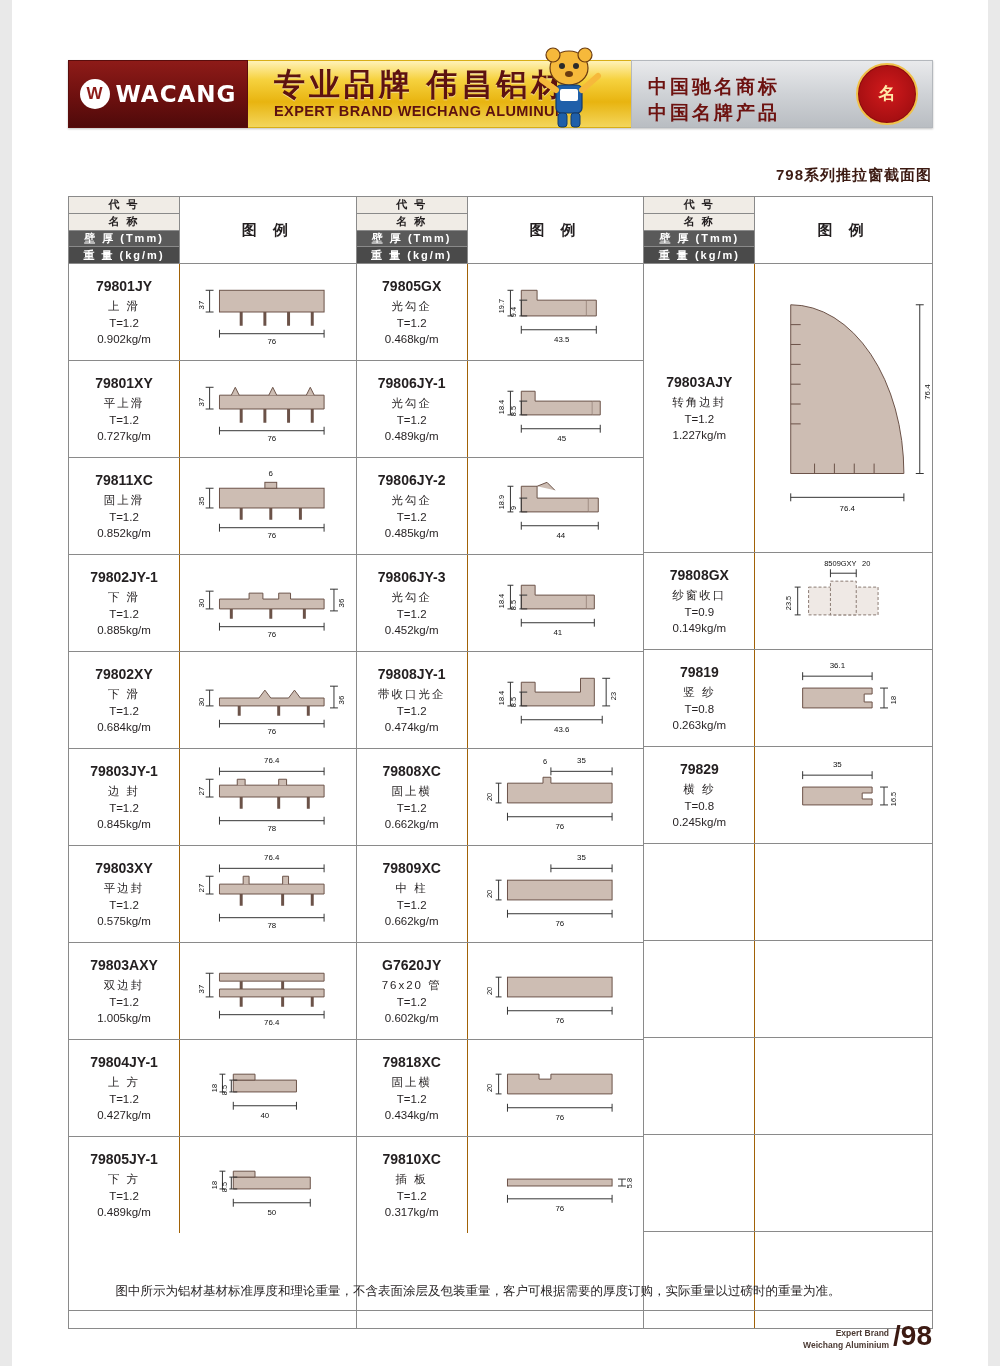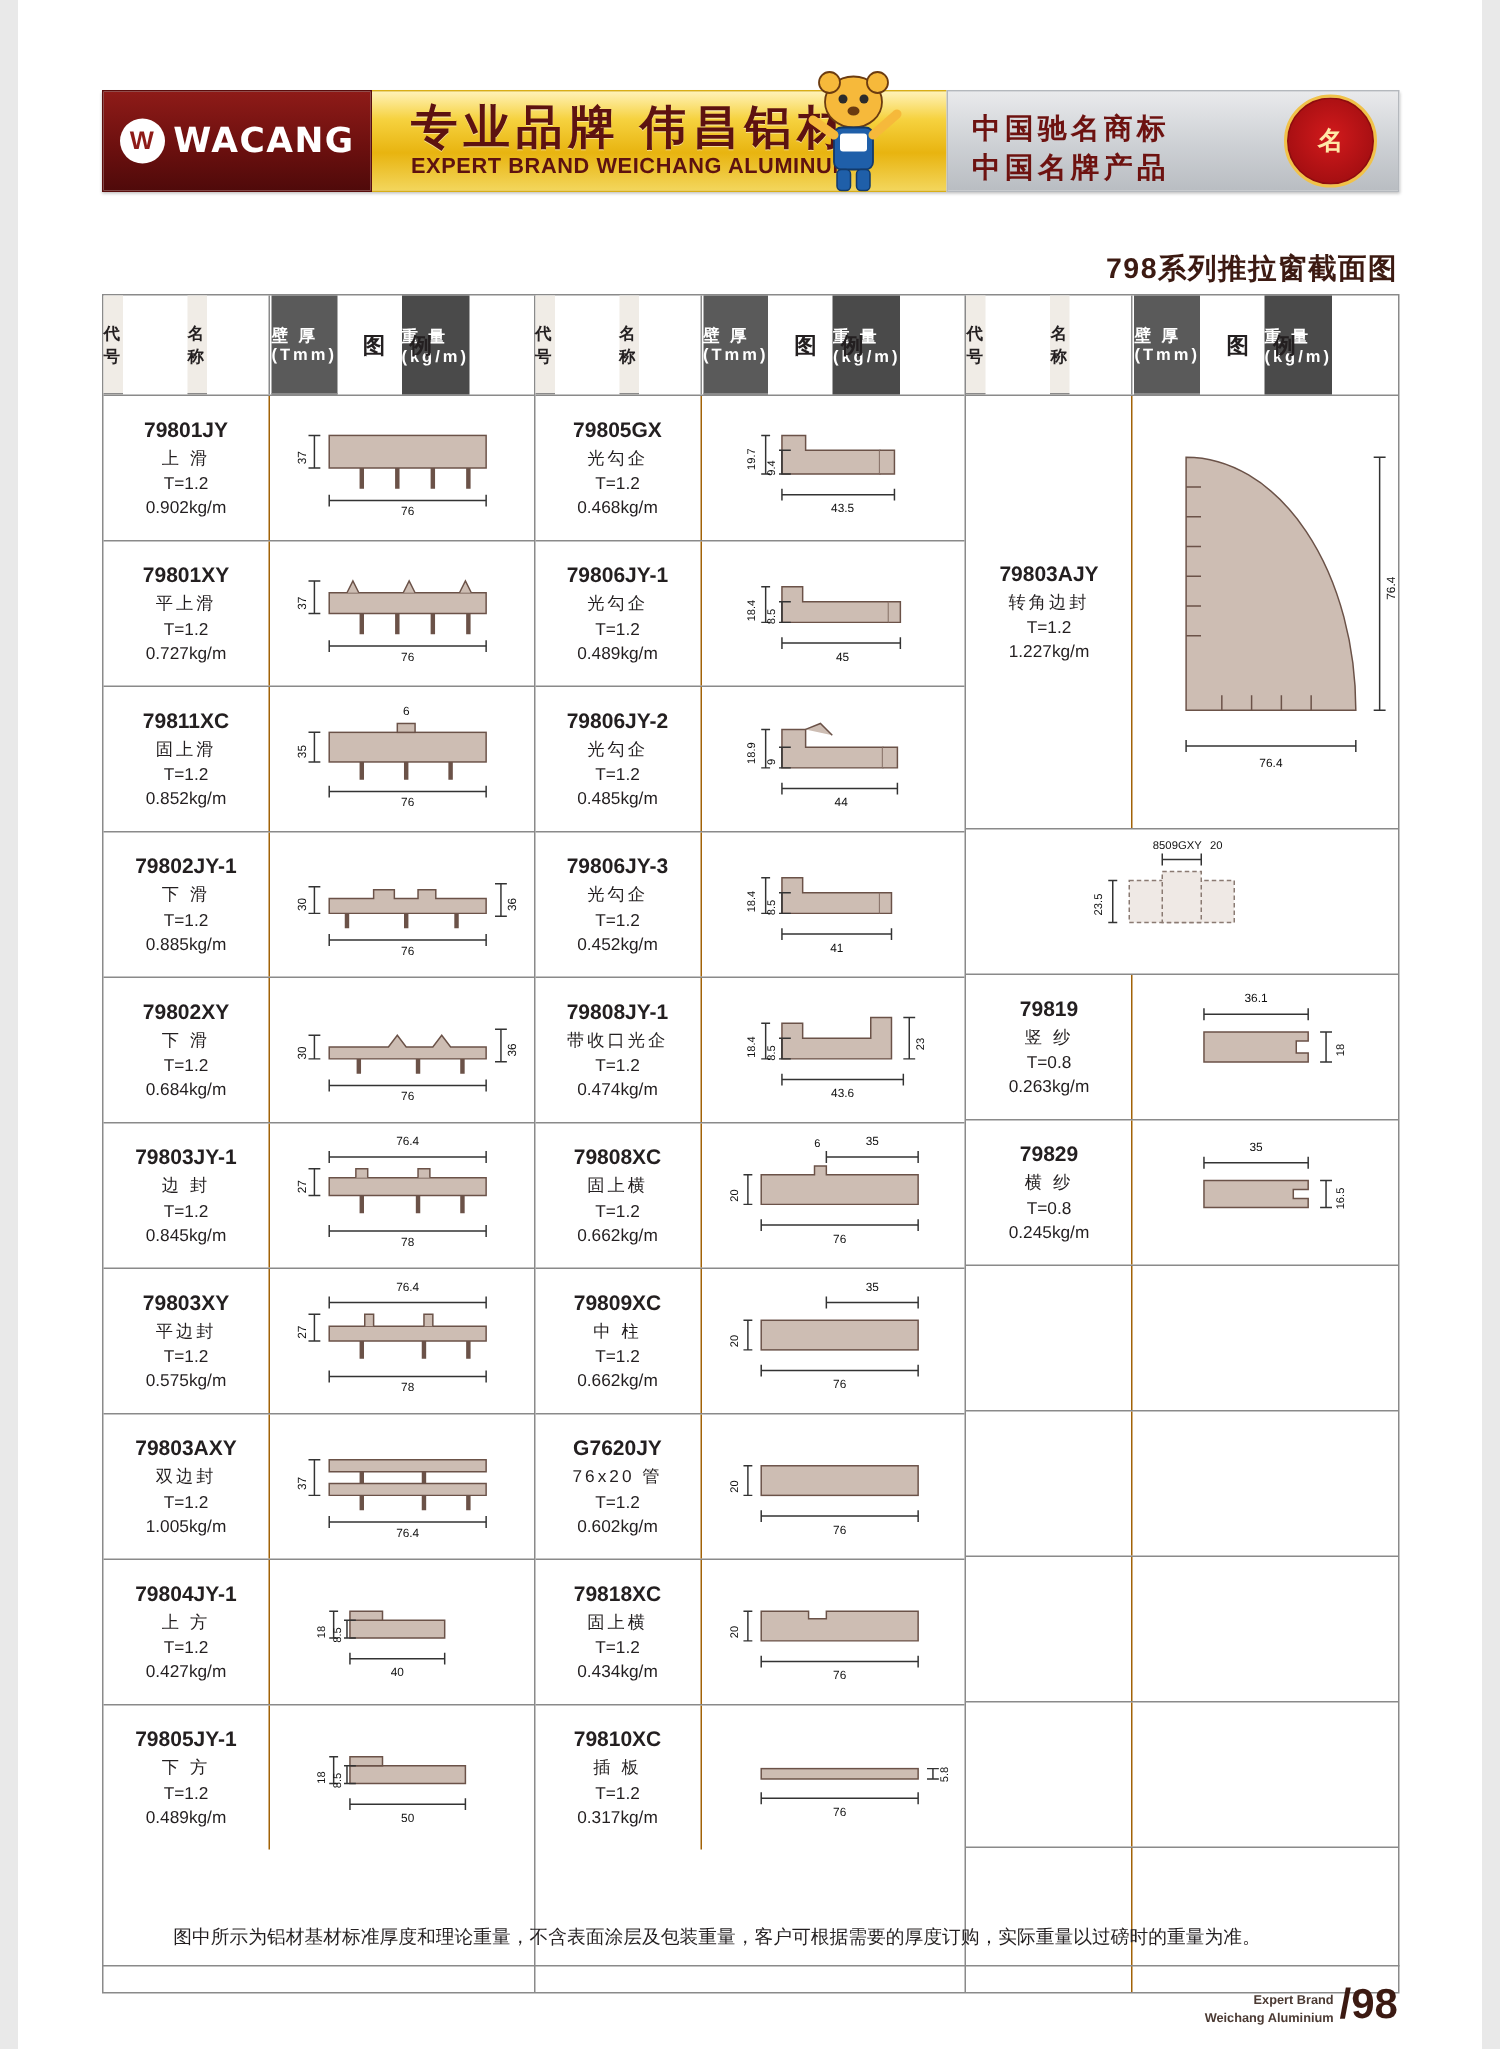--- a/index.html
+++ b/index.html
@@ -81,42 +81,42 @@
     color:#ffe9a8;font-size:8px;text-align:center;line-height:1.1;
     box-shadow:0 0 0 1px #8d0d0f inset;
   }
   .seal b{font-size:17px;display:block;color:#ffe9a8;}
   .mascot{
     position:absolute;left:536px;top:46px;width:66px;height:86px;
   }
   
   .sheet-title{
     position:absolute;right:68px;top:166px;
-    font-size:19px;font-weight:bold;color:#3c1a12;letter-spacing:1px;
+    font-size:15px;font-weight:bold;color:#3c1a12;letter-spacing:1px;
   }
   
   .grid{
     position:absolute;left:68px;top:196px;width:865px;
     border:1px solid #8a8a8a;
     display:flex;
     box-sizing:border-box;
     background:#fff;
   }
   .col{
     display:flex;flex-direction:column;
     border-right:1px solid #8a8a8a;
     box-sizing:border-box;
   }
   .col:last-child{border-right:none;}
   .col-w{width:288.3px;}
   .hdr{
     display:flex;height:66px;border-bottom:1px solid #8a8a8a;
   }
   .hdr-left{
-    width:110px;border-right:1px solid #8a8a8a;display:flex;flex-direction:row;gap:43px;
+    width:110px;border-right:1px solid #8a8a8a;display:flex;flex-direction:column;
   }
   .hdr-left div{
     flex:1;display:flex;align-items:center;justify-content:center;
     font-size:11px;font-weight:bold;letter-spacing:2px;
     border-bottom:1px solid #8a8a8a;
   }
   .hdr-left div:last-child{border-bottom:none;}
   .hl1{background:#f0ece6;color:#231f20;}
   .hl2{background:#f0ece6;color:#231f20;}
   .hl3{background:#5a5a5a;color:#ffffff;}
@@ -717,20 +717,26 @@
               <path d="M162 40 h8 M162 210 h8 M166 40 v170" stroke="#333"></path>
               <path d="M36 234 h114 M36 230 v8 M150 230 v8" stroke="#333"></path>
             </g>
             <text x="176" y="128" font-size="8" fill="#111" transform="rotate(-90 176 128)" text-anchor="middle">76.4</text>
             <text x="93" y="248" font-size="8" fill="#111" text-anchor="middle">76.4</text>
           </svg>
         </div>
       </div>
 
       <div class="row">
+        <div class="cell-info">
+          <div class="code">79808GX</div>
+          <div class="nm">纱窗收口</div>
+          <div class="tt">T=0.9</div>
+          <div class="wt">0.149kg/m</div>
+        </div>
         <div class="cell-fig">
           <svg viewBox="0 0 178 96">
             <g stroke="#8a7a72" stroke-width="1" fill="none" stroke-dasharray="3 2">
               <rect x="54" y="34" width="70" height="28" fill="#efe9e5"></rect>
               <rect x="76" y="28" width="26" height="34" fill="#efe9e5"></rect>
             </g>
             <g stroke="#333" stroke-width="1" fill="none">
               <path d="M46 34 h-6 M46 62 h-6 M43 34 v28"></path>
               <path d="M76 20 h26 M76 16 v8 M102 16 v8"></path>
             </g>

